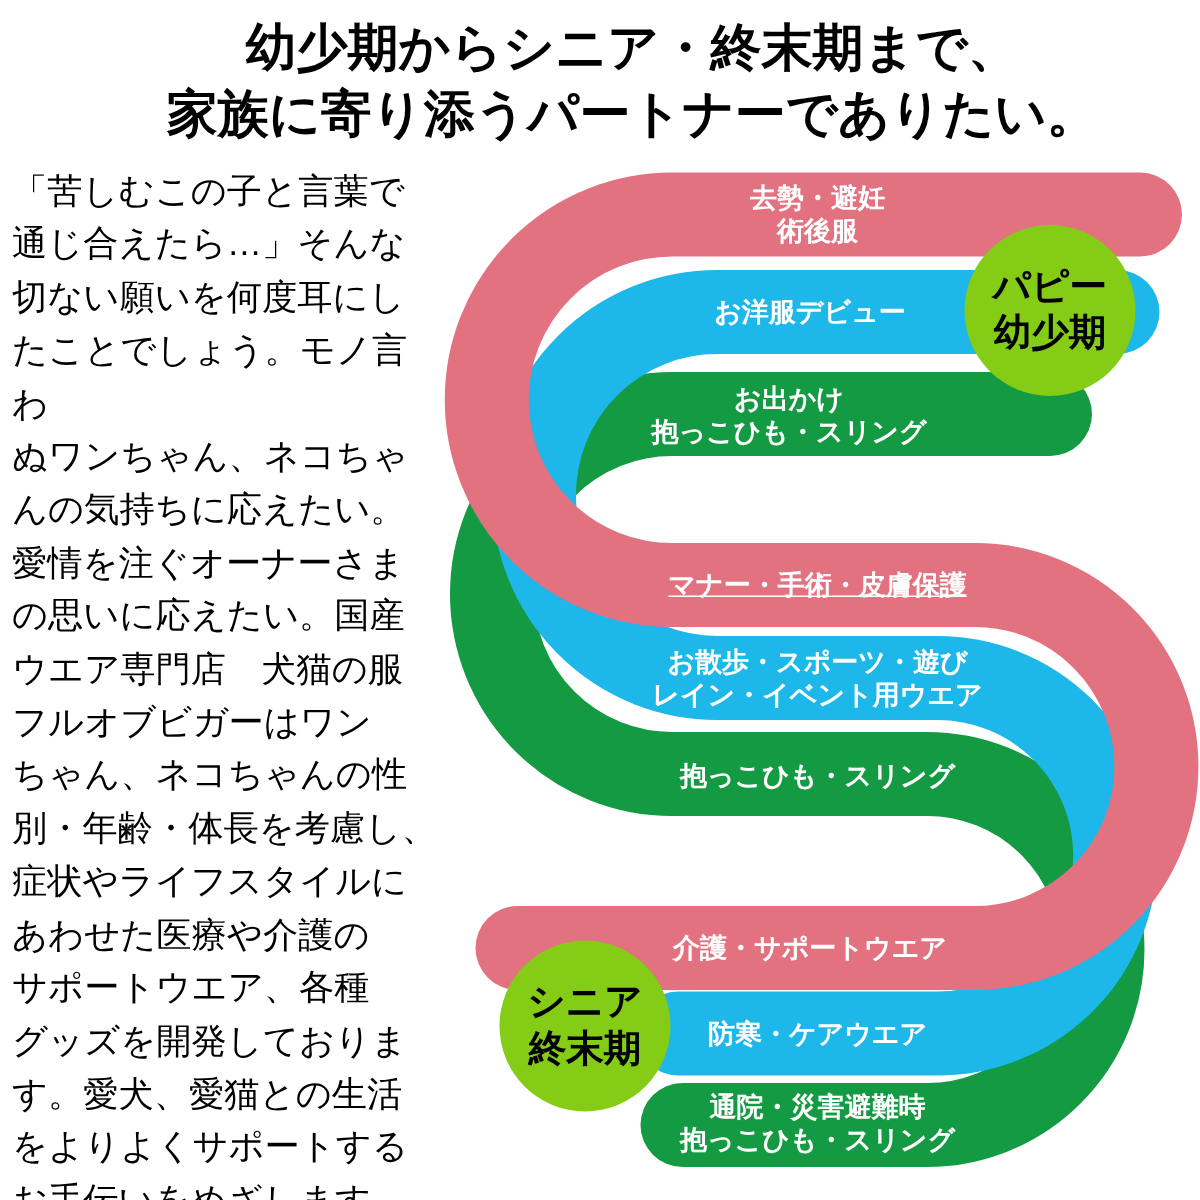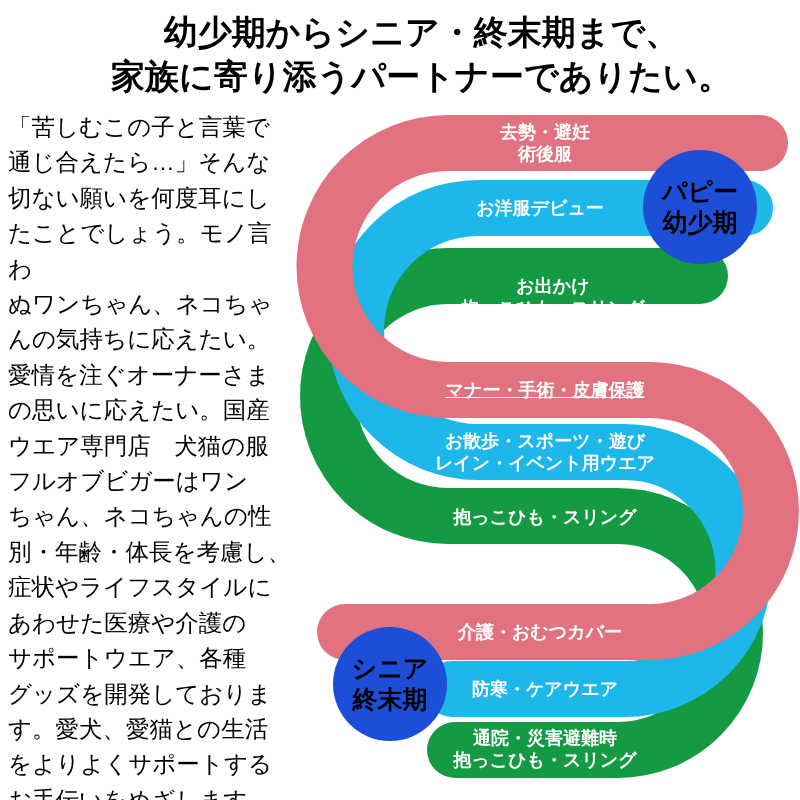--- a/index.html
+++ b/index.html
@@ -14,34 +14,34 @@
   }
   .title span{display:block;margin-left:43px;}
   .intro{
     position:absolute;left:8px;top:110px;width:286px;
     font-size:23.5px;line-height:35.4px;font-weight:500;
     white-space:pre-line;text-align:left;
   }
   .flow-svg{position:absolute;left:0;top:0;z-index:1;}
   .stage-circle{
     position:absolute;width:114px;height:114px;border-radius:50%;
-    background:#1d4ed8;z-index:2;
+    background:#84cc16;z-index:2;
     display:flex;flex-direction:column;align-items:center;justify-content:center;
     font-weight:900;font-size:25px;line-height:31px;text-align:center;
   }
   .circle-puppy{left:643px;top:150px;}
   .circle-senior{left:333px;top:627px;}
   .band-label{
     position:absolute;transform:translate(-50%,-50%);z-index:3;
     color:#ffffff;font-weight:700;font-size:18px;line-height:22px;
     text-align:center;white-space:nowrap;
   }
   .b0{left:545px;top:143px;}
   .b1{left:540px;top:208px;}
-  .b2{left:553px;top:277px;margin-top:20px;}
+  .b2{left:526px;top:277px;}
   .b3{left:545px;top:390px;text-decoration:underline;}
   .b4{left:545px;top:452px;}
   .b5{left:545px;top:517px;}
   .b6{left:540px;top:632px;}
   .b7{left:545px;top:689px;}
   .b8{left:545px;top:749px;}
 </style>
 </head>
 <body>
 
@@ -107,21 +107,21 @@
 <div class="band-label b4">
   <div>お散歩・スポーツ・遊び</div>
   <div>レイン・イベント用ウエア</div>
 </div>
 
 <div class="band-label b5">
   <div>抱っこひも・スリング</div>
 </div>
 
 <div class="band-label b6">
-  <div>介護・おむつカバー</div>
+  <div>介護・サポートウエア</div>
 </div>
 
 <div class="band-label b7">
   <div>防寒・ケアウエア</div>
 </div>
 
 <div class="band-label b8">
   <div>通院・災害避難時</div>
   <div>抱っこひも・スリング</div>
 </div>

